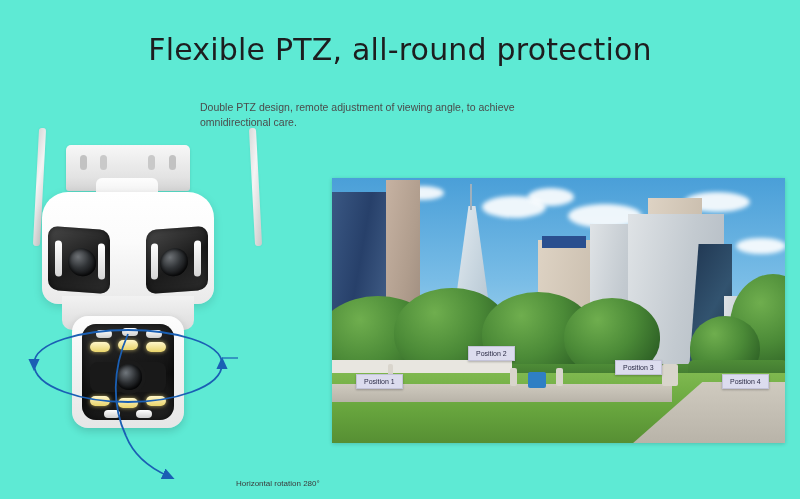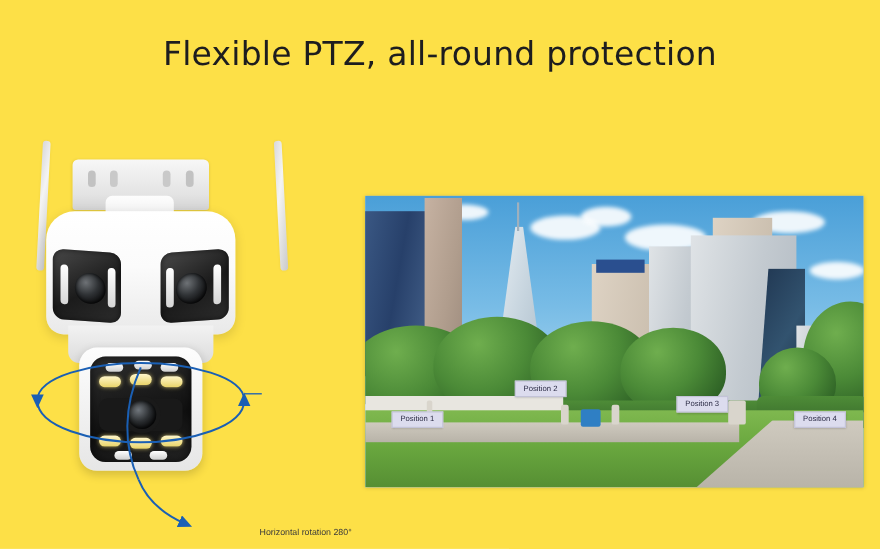--- a/index.html
+++ b/index.html
@@ -2,21 +2,21 @@
 <html><head>
 <meta charset="utf-8">
 <style>
   html,body{margin:0;padding:0;}
   body{
     width:800px;height:499px;
     background:#ffffff;
     font-family:"Liberation Sans",sans-serif;
     overflow:hidden;position:relative;
   }
-  .page{position:absolute;inset:0;background:#fde047;}
+  .page{position:absolute;inset:0;background:#5eead4;}
 
   
   .title{
     position:absolute;left:0;top:32px;width:800px;
     text-align:center;
     font-size:30px;font-weight:400;letter-spacing:.2px;
     color:#1d1d1f;
     font-family:"DejaVu Sans",sans-serif;
   }
   .subtitle{
@@ -180,20 +180,21 @@
     padding:3px 7px;white-space:nowrap;
     box-shadow:0 1px 2px rgba(0,0,0,.25);
   }
 </style>
 </head>
 <body>
 
 <div class="page">
 
   <div class="title">Flexible PTZ, all-round protection</div>
+  <div class="subtitle">Double PTZ design, remote adjustment of viewing angle, to achieve omnidirectional care.</div>
 
   <div class="camera-stage">
 
     <div class="antenna"></div>
     <div class="antenna right"></div>
 
     <div class="bracket">
       <div class="bracket-slot" style="left:34px;"></div>
       <div class="bracket-slot" style="left:82px;"></div>
     </div>

